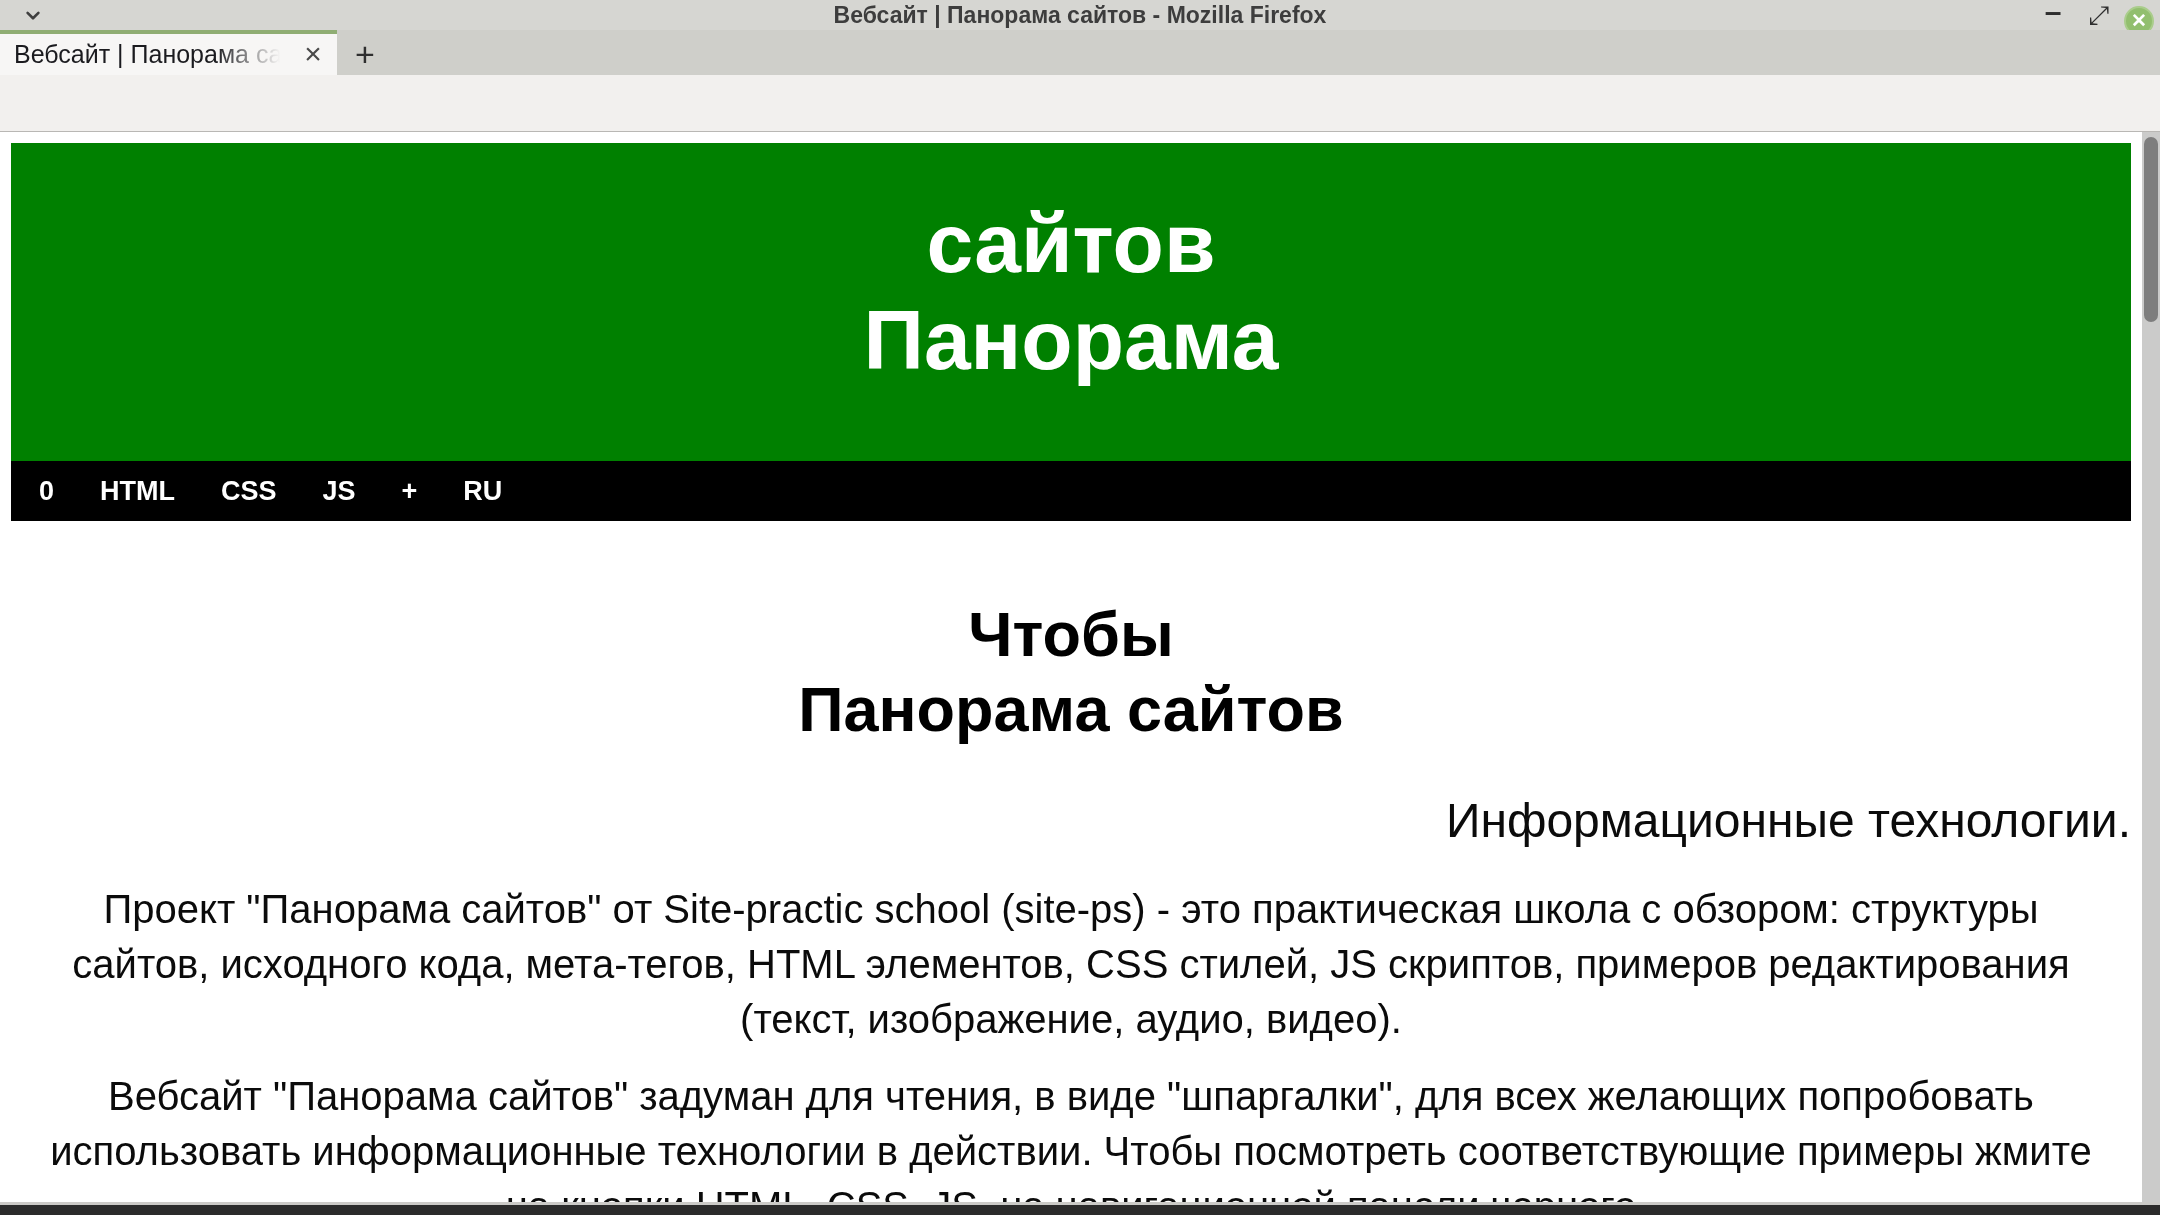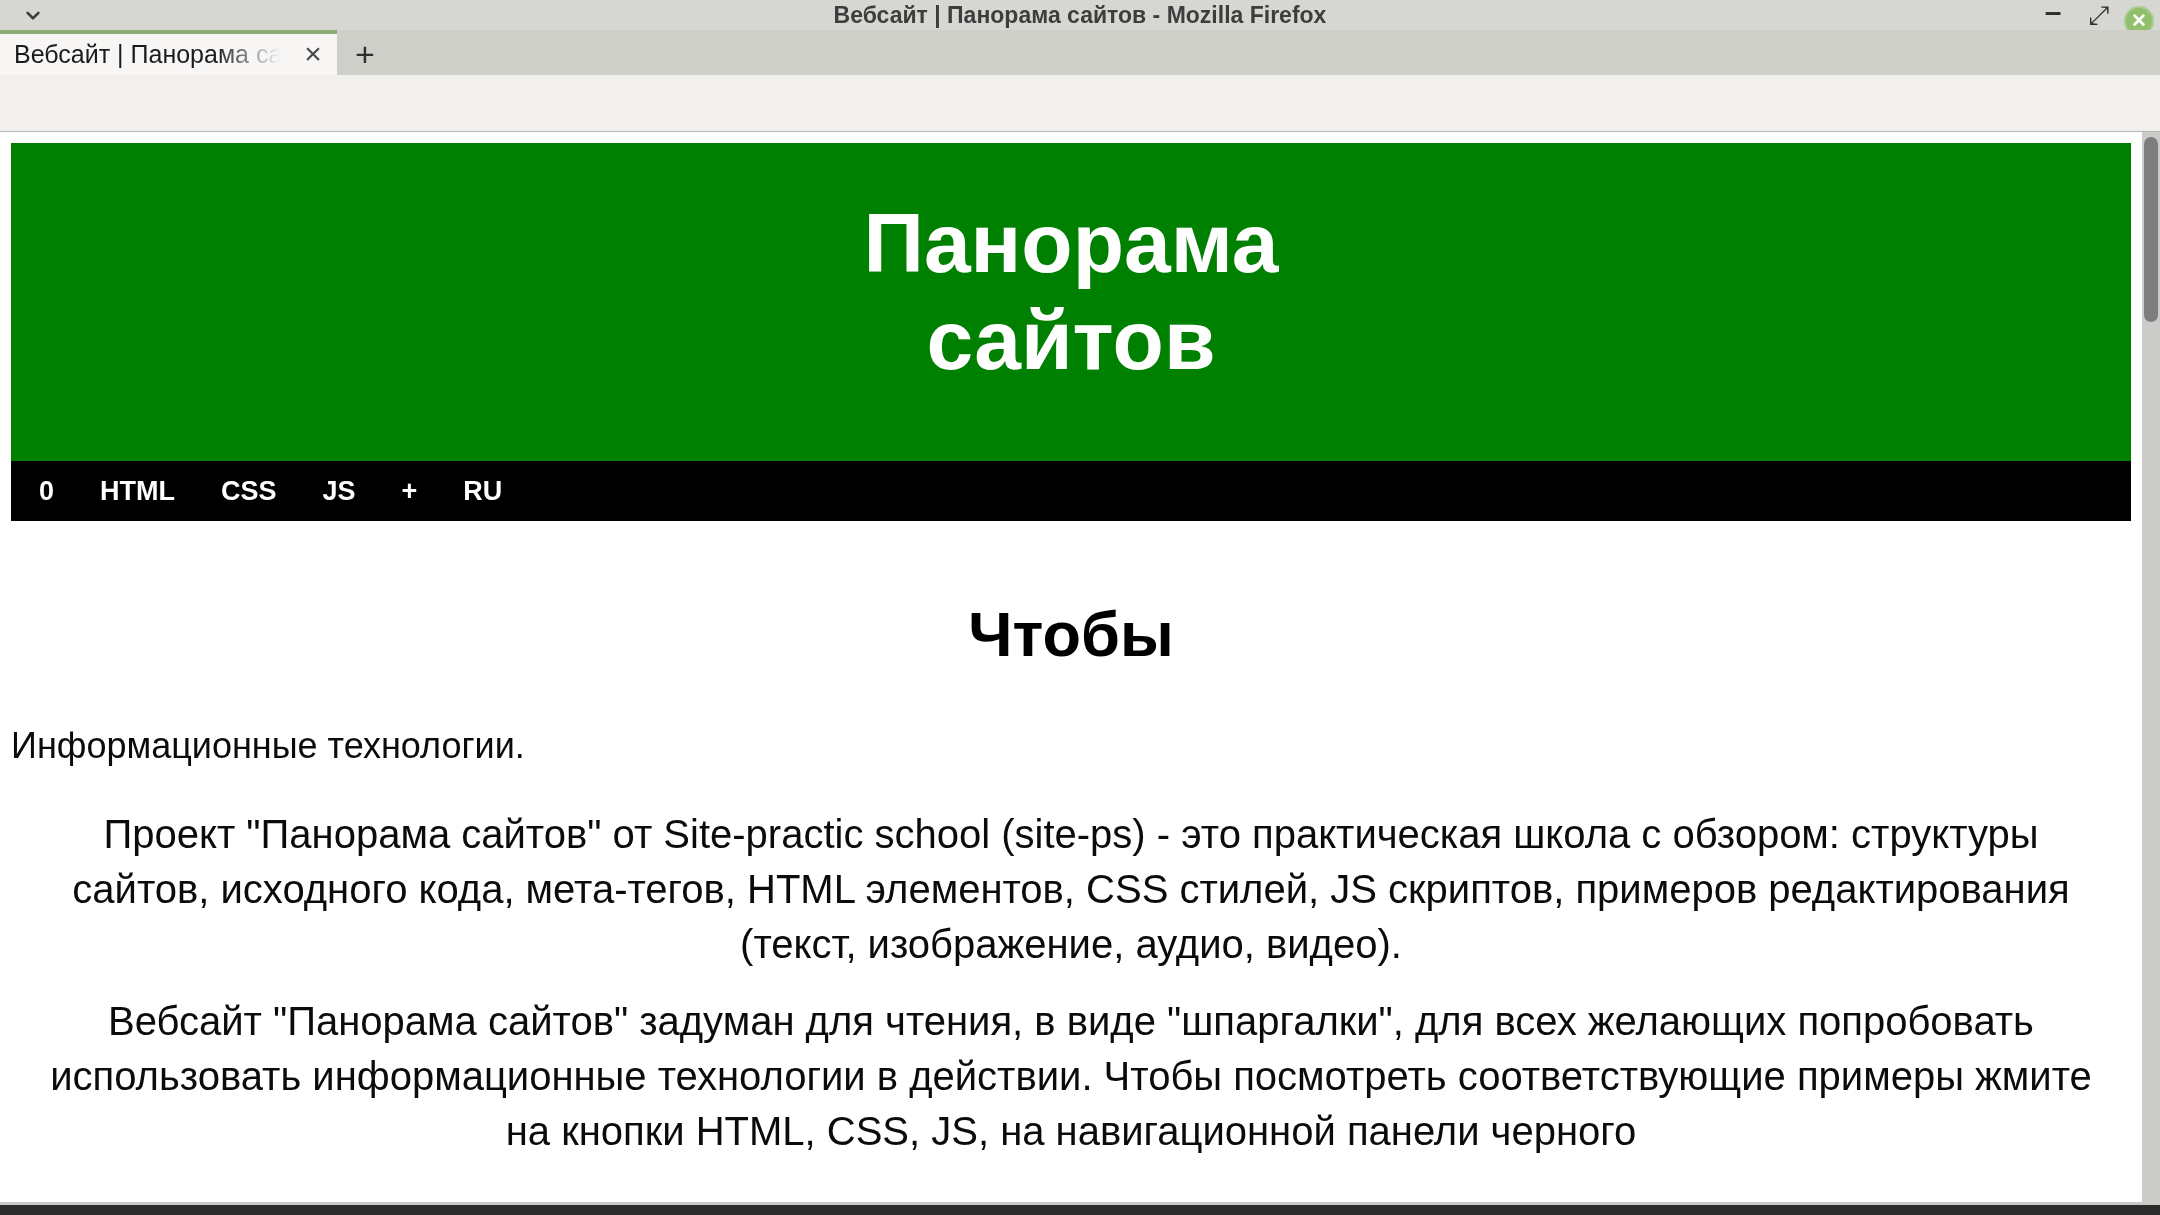--- a/index.html
+++ b/index.html
@@ -123,21 +123,21 @@
   }
   .mainnav a {
     color:#ffffff; font-size:27px; font-weight:bold; text-decoration:none; white-space:nowrap;
   }
 
   .page-heading {
     margin-top:76px; text-align:center;
     font-size:63px; font-weight:bold; line-height:75px; color:#000000;
   }
   .subtitle {
-    margin-top:46px; text-align:left; font-size:36px; line-height:55px; color:#0b0b0b;
+    margin-top:46px; text-align:right; font-size:48px; line-height:55px; color:#0b0b0b;
   }
   .para {
     margin-top:34px; padding:0 34px; text-align:center;
     font-size:40px; line-height:55px; color:#0b0b0b;
   }
   .para.second { margin-top:22px; }
 
   
   .scrollbar {
     position:absolute; right:0; top:132px; width:18px; height:1071px; background:#cbcbca;
@@ -257,36 +257,37 @@
       <span></span>
       <span></span>
     </div>
   </div>
 
   <div class="content">
     <div class="page">
 
       <div class="banner">
         <div class="banner-title">
+          <div>сайтов</div>
           <div>Панорама</div>
-          <div>сайтов</div>
         </div>
       </div>
 
       <div class="mainnav">
         <a href="#">0</a>
         <a href="#">HTML</a>
         <a href="#">CSS</a>
         <a href="#">JS</a>
         <a href="#">+</a>
         <a href="#">RU</a>
       </div>
 
       <div class="page-heading">
         <div>Чтобы</div>
+        <div>Панорама сайтов</div>
       </div>
 
       <div class="subtitle">Информационные технологии.</div>
 
       <div class="para">Проект "Панорама сайтов" от Site-practic school (site-ps) - это практическая школа с обзором: структуры сайтов, исходного кода, мета-тегов, HTML элементов, CSS стилей, JS скриптов, примеров редактирования (текст, изображение, аудио, видео).</div>
 
       <div class="para second">Вебсайт "Панорама сайтов" задуман для чтения, в виде "шпаргалки", для всех желающих попробовать использовать информационные технологии в действии. Чтобы посмотреть соответствующие примеры жмите на кнопки HTML, CSS, JS, на навигационной панели черного</div>
 
     </div>
   </div>

